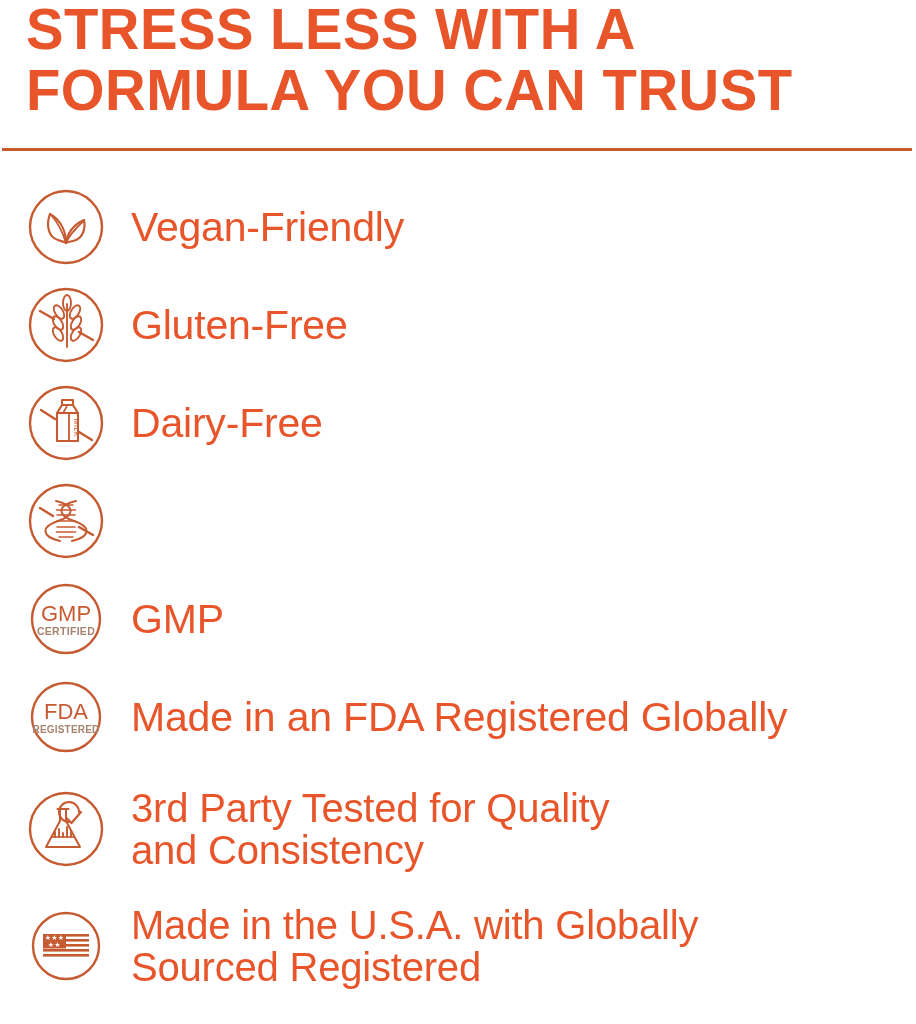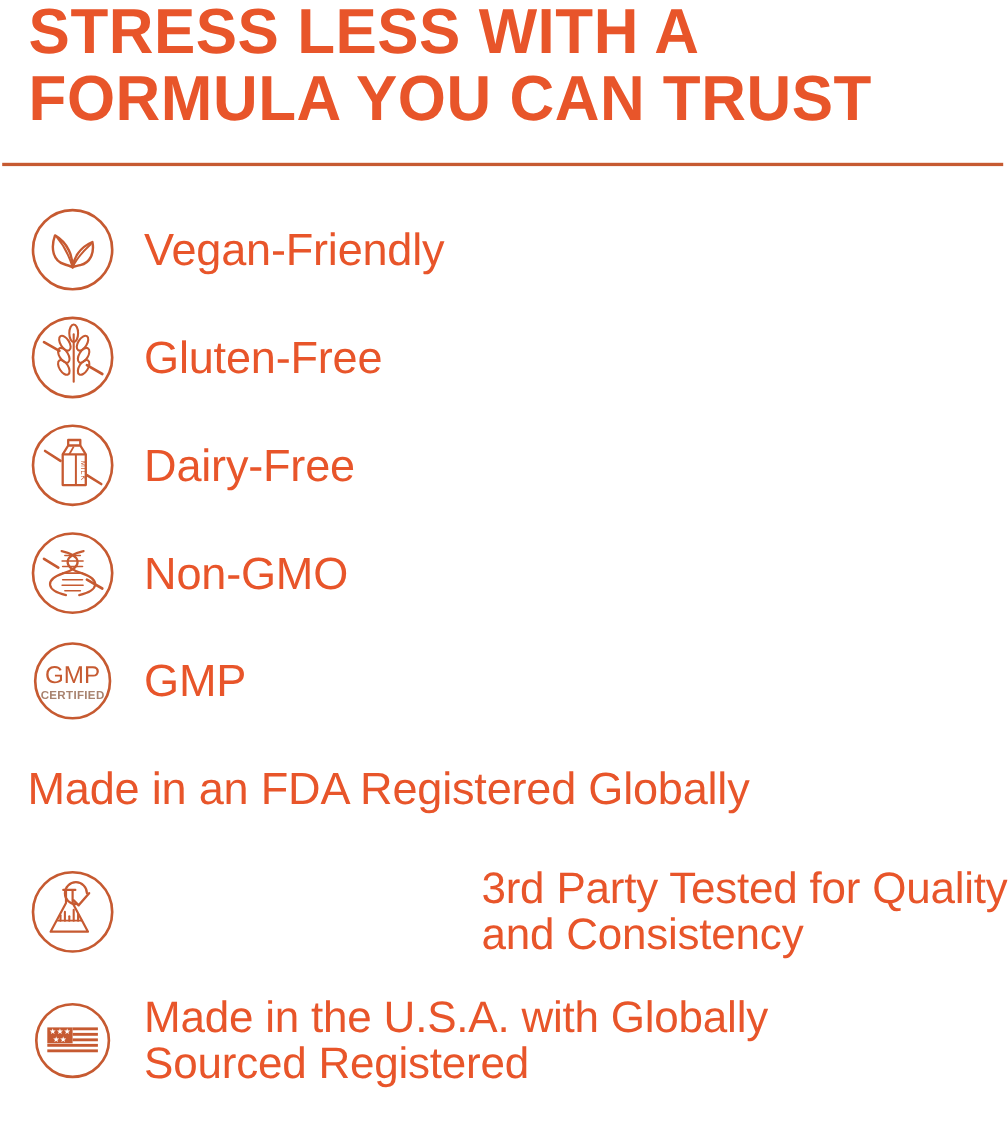--- a/index.html
+++ b/index.html
@@ -57,21 +57,21 @@
     top: 178px;
     width: 916px;
   }
 
   .row {
     position: relative;
     display: flex;
     align-items: center;
     height: 98px;
   }
-  .row.tall { height: 125px; justify-content: space-between; }
+  .row.tall { height: 125px; }
   .row.last { height: 110px; }
 
   .icon-wrap {
     position: relative;
     width: 80px;
     min-width: 80px;
     margin-left: 26px;
     height: 80px;
     display: flex;
     align-items: center;
@@ -170,35 +170,41 @@
             <path d="M31 34 L49 34" stroke-width="1.5"></path>
             <path d="M31 40 L49 40" stroke-width="1.5"></path>
             <path d="M31 46 L49 46" stroke-width="1.5"></path>
             <path d="M30.5 51 L49.5 51" stroke-width="1.5"></path>
             <path d="M33 56 L47 56" stroke-width="1.5"></path>
           </g>
           <path d="M14 27 L27 35" fill="none" stroke="#C65A31" stroke-width="2.4" stroke-linecap="round"></path>
           <path d="M53 46 L67 54" fill="none" stroke="#C65A31" stroke-width="2.4" stroke-linecap="round"></path>
         </svg>
       </div>
-      <div class="label">Non-GMO</div>
     </div>
 
     <div class="row">
       <div class="icon-wrap">
         <svg width="80" height="80" viewBox="0 0 80 80">
           <circle cx="40" cy="40" r="34" fill="none" stroke="#C65A31" stroke-width="2.4"></circle>
           <text x="40" y="42" text-anchor="middle" fill="#C65A31" font-family="Liberation Sans, sans-serif" font-size="22" font-weight="400">GMP</text>
           <text x="40" y="56" text-anchor="middle" fill="#A8836F" font-family="Liberation Sans, sans-serif" font-size="10.5" font-weight="700" letter-spacing="0.3">CERTIFIED</text>
         </svg>
       </div>
       <div class="label">GMP</div>
     </div>
 
     <div class="row">
+      <div class="icon-wrap">
+        <svg width="80" height="80" viewBox="0 0 80 80">
+          <circle cx="40" cy="40" r="34" fill="none" stroke="#C65A31" stroke-width="2.4"></circle>
+          <text x="40" y="42" text-anchor="middle" fill="#C65A31" font-family="Liberation Sans, sans-serif" font-size="22" font-weight="400">FDA</text>
+          <text x="40" y="56" text-anchor="middle" fill="#A8836F" font-family="Liberation Sans, sans-serif" font-size="10" font-weight="700" letter-spacing="0.2">REGISTERED</text>
+        </svg>
+      </div>
       <div class="label">Made in an FDA Registered Globally</div>
     </div>
 
     <div class="row tall">
       <div class="icon-wrap">
         <svg width="80" height="80" viewBox="0 0 80 80">
           <circle cx="40" cy="40" r="36" fill="none" stroke="#C65A31" stroke-width="2.4"></circle>
           <g stroke="#C65A31" fill="none" stroke-width="2" stroke-linejoin="round">
             <path d="M34 20 L34 32 L20 58 L54 58 L40 32 L40 20"></path>
             <path d="M31.5 20 L42.5 20" stroke-linecap="round"></path>

